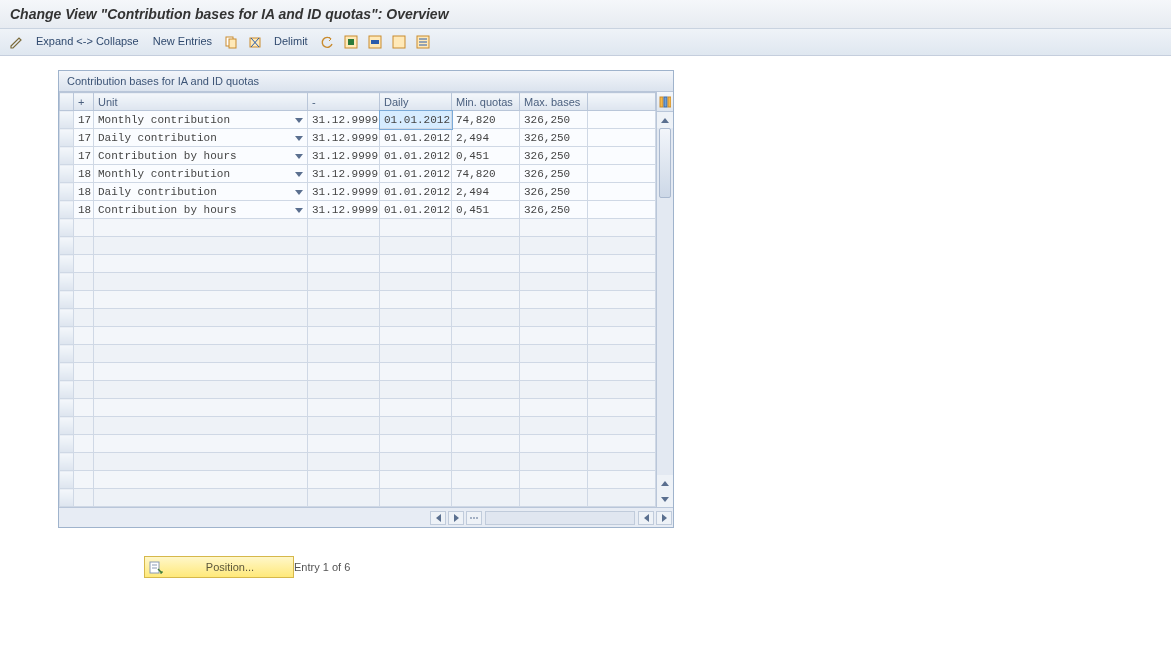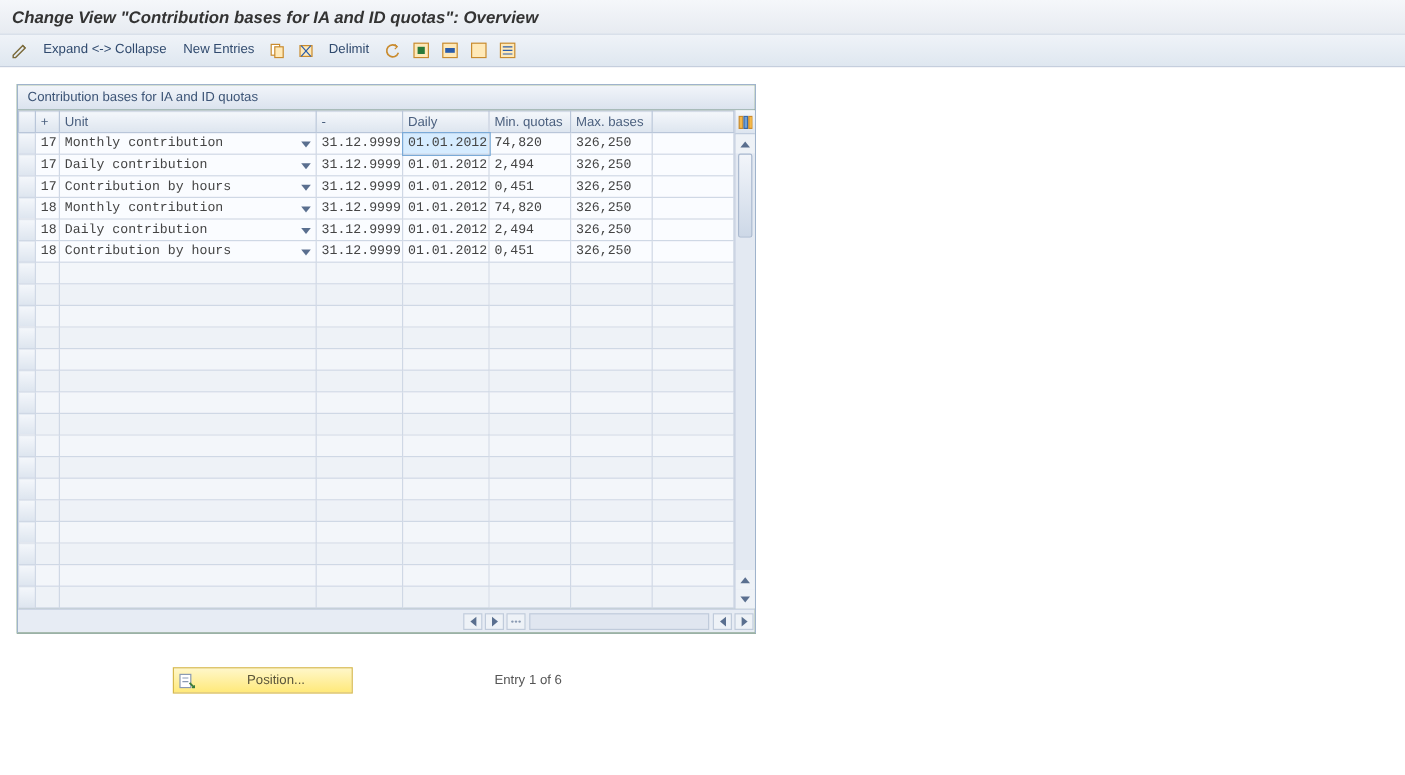--- a/index.html
+++ b/index.html
@@ -53,20 +53,21 @@
     font-family: Georgia, serif;
   }
   .content {
     padding: 14px;
     position: relative;
   }
   .panel {
     width: 616px;
     border: 1px solid #9fb3cc;
     background: #4d7c0f;
+    margin-left: 44px;
   }
   .panel-title {
     background: linear-gradient(#f2f5fa, #dbe3ee);
     padding: 4px 8px;
     color: #3c5476;
     border-bottom: 1px solid #b9c6d9;
   }
   .grid-wrap {
     display: flex;
     background: #fff;
@@ -155,37 +156,36 @@
     display:flex;align-items:center;justify-content:center;
     background:#eef2f7; border:1px solid #c0cbdb; margin:0 1px;
     cursor:pointer;
   }
   .hscroll .track {
     flex:1; height:14px; background:#e0e6f0;
     border:1px solid #c0cbdb; margin:0 2px;
   }
   .footer {
     margin-top: 28px;
-    display:flex; align-items:center;gap:38px;
+    display:flex; align-items:center;
   }
   .pos-btn {
     margin-left: 130px;
     width: 150px;
     height: 22px;
     background: linear-gradient(#fff7c9,#ffe97a);
     border:1px solid #d6b84b;
     display:flex; align-items:center;
     font-family: Arial, sans-serif;
     color:#5b563b;
     cursor:pointer;
   }
   .pos-btn .ic { width:22px; display:flex;align-items:center;justify-content:center; }
   .pos-btn .lbl { flex:1; text-align:center; }
   .entry-info {
-    margin-left: 80px;
     color: #555;
   }
   svg { display:block; }
   .tri-up { width:0;height:0;border-left:4px solid transparent;border-right:4px solid transparent;border-bottom:5px solid #5a6f8f;}
   .tri-down{ width:0;height:0;border-left:4px solid transparent;border-right:4px solid transparent;border-top:5px solid #5a6f8f;}
   .tri-left{ width:0;height:0;border-top:4px solid transparent;border-bottom:4px solid transparent;border-right:5px solid #5a6f8f;}
   .tri-right{width:0;height:0;border-top:4px solid transparent;border-bottom:4px solid transparent;border-left:5px solid #5a6f8f;}
 </style>
 </head>
 <body>

